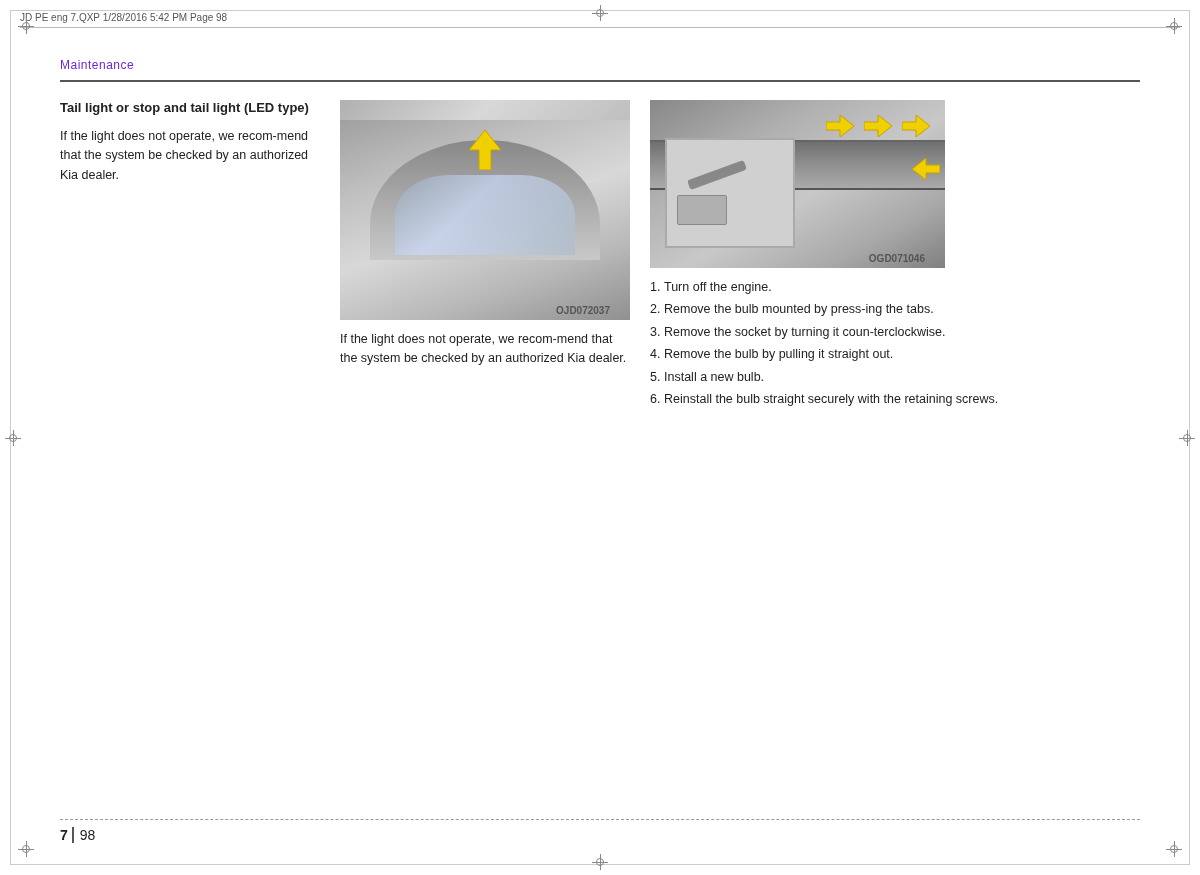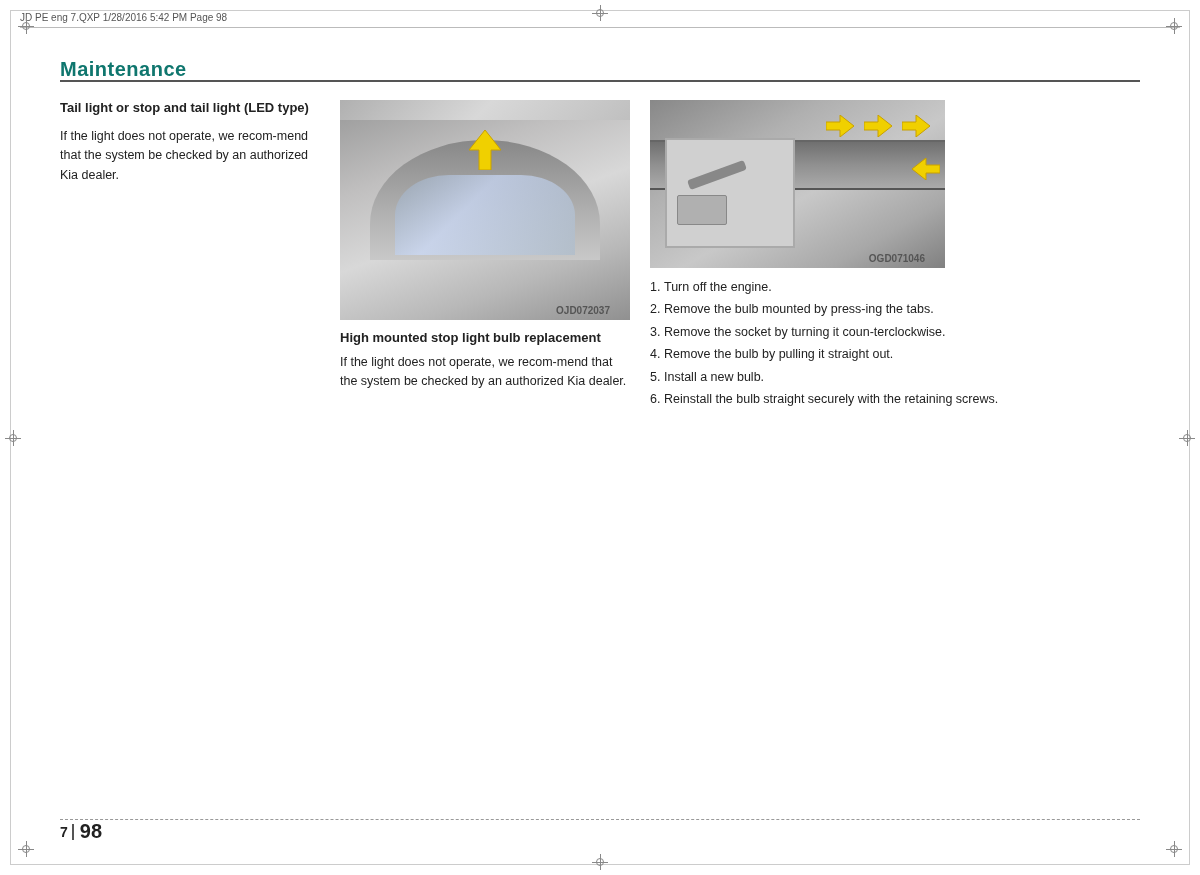--- a/index.html
+++ b/index.html
@@ -58,23 +58,23 @@
       width: 8px; height: 8px;
       border: 1px solid #888;
       border-radius: 50%;
       top: 4px; left: 4px;
     }
 
     
     .section-heading {
       position: absolute;
       top: 58px; left: 60px;
-      font-size: 20px;
-      font-weight: bold;
-      color: #0f766e;
+      font-size: 12px;
+      font-weight: normal;
+      color: #6d28d9;
       letter-spacing: 0.5px;
     }
     .section-rule {
       position: absolute;
       top: 80px; left: 60px; right: 60px;
       height: 2px;
       background: #555;
     }
 
     
@@ -197,22 +197,22 @@
       gap: 0;
     }
     .footer-num-bold {
       font-size: 14px;
       font-weight: bold;
       padding-right: 4px;
       border-right: 2px solid #555;
       margin-right: 6px;
     }
     .footer-page {
-      font-size: 20px;
-      font-weight: bold;
+      font-size: 14px;
+      font-weight: normal;
     }
 
     
     .corner-tl { top: 18px; left: 18px; }
     .corner-tr { top: 18px; right: 18px; }
     .corner-bl { bottom: 18px; left: 18px; }
     .corner-br { bottom: 18px; right: 18px; }
 
     
     .reg-top { top: 5px; left: 50%; transform: translateX(-50%); }
@@ -278,21 +278,20 @@
 
       <div style="position:absolute;bottom:65px;left:55px;right:55px;height:80px;background:linear-gradient(135deg,#9ab 0%,#cdf 40%,#abc 100%);border-radius:30% 30% 0 0 / 50% 50% 0 0;opacity:0.65;"></div>
 
       <div class="yellow-arrow">
         <svg width="32" height="40" viewBox="0 0 32 40">
           <polygon points="16,0 32,20 22,20 22,40 10,40 10,20 0,20" fill="#f0d000" stroke="#c8a000" stroke-width="1"></polygon>
         </svg>
       </div>
       <span class="img-code">OJD072037</span>
     </div>
-    <div class="caption-heading">High mounted stop light bulb replacement</div>
     <div class="caption-body">If the light does not operate, we recom-mend that the system be checked by an authorized Kia dealer.</div>
   </div>
 
   <div class="right-col">
 
     <div class="img-box license-img" style="width:295px;height:168px;">
 
       <div style="position:absolute;top:0;left:0;right:0;bottom:0;background:linear-gradient(150deg,#888 0%,#b0b0b0 30%,#c8c8c8 55%,#a8a8a8 80%,#808080 100%);"></div>
 
       <div style="position:absolute;top:40px;left:0;right:0;height:50px;background:linear-gradient(180deg,#707070 0%,#909090 50%,#aaaaaa 100%);border-top:2px solid #666;border-bottom:2px solid #555;"></div>

